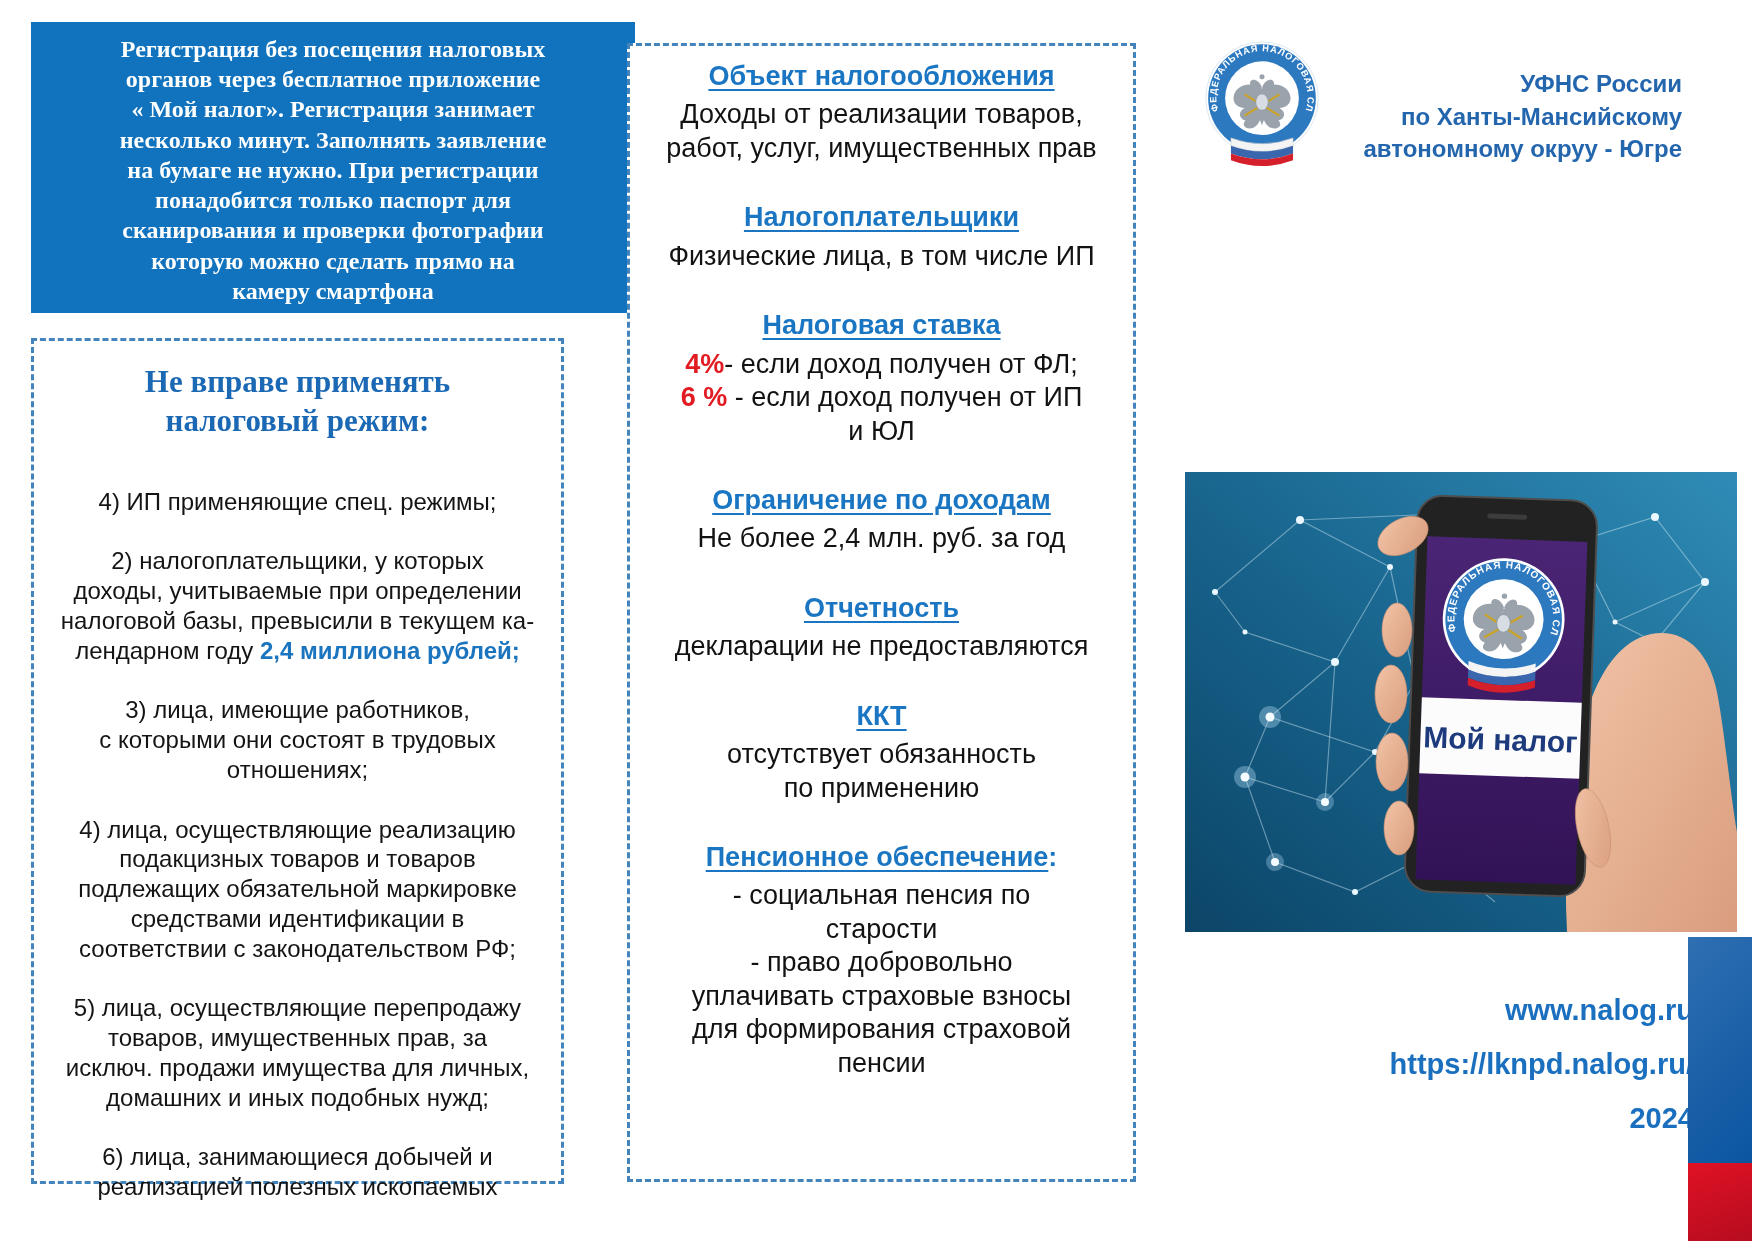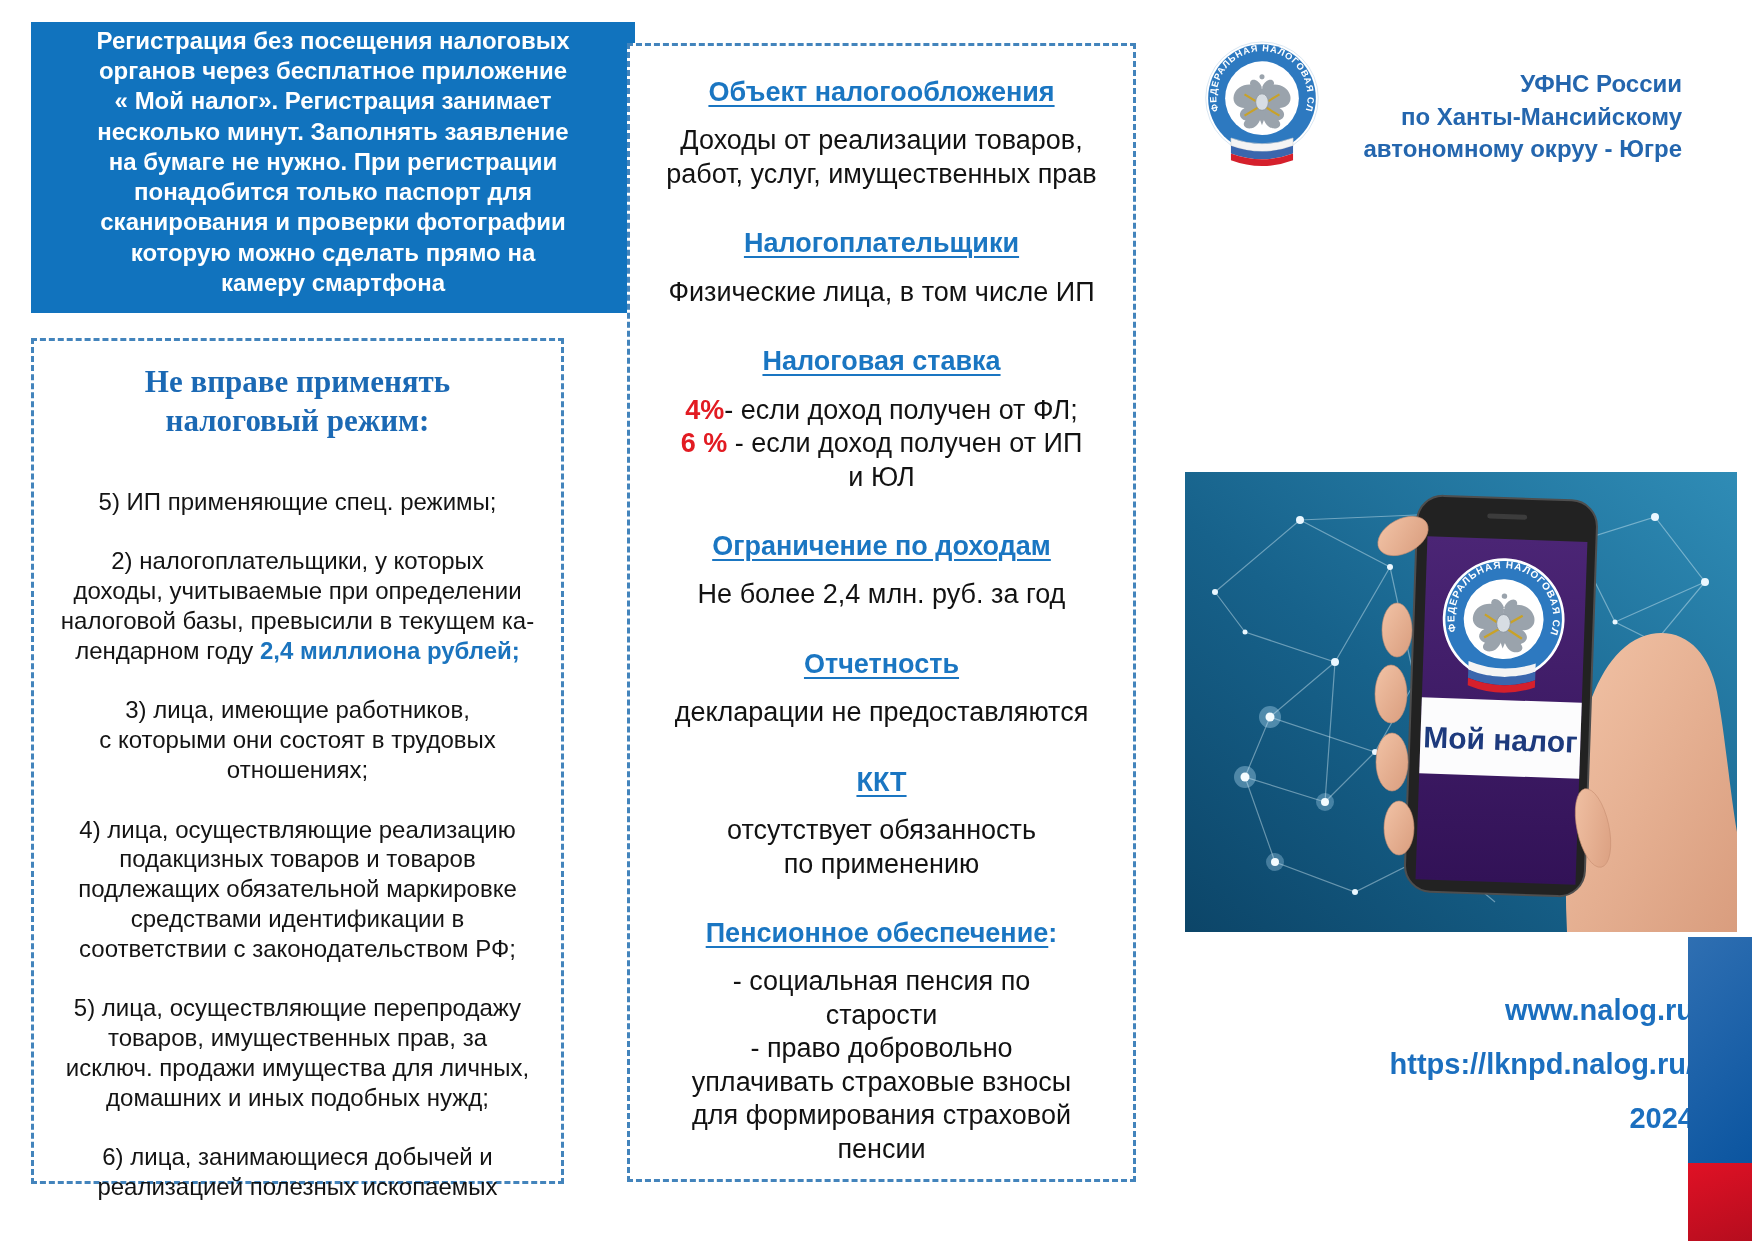--- a/index.html
+++ b/index.html
@@ -2,35 +2,35 @@
 <html><head>
 <meta charset="utf-8">
 <style>
   html,body{margin:0;padding:0;background:#fff;overflow:hidden;}
   .page{position:relative;width:1754px;height:1241px;background:#ffffff;
         font-family:"Liberation Sans","DejaVu Sans",sans-serif;color:#1a1a1a;}
   .pre{white-space:pre-line;}
 
   
   .blue-box{position:absolute;left:31px;top:22px;width:604px;height:291px;
-            box-sizing:border-box;background:#1173be;padding:4px 16px;overflow:hidden;}
+            box-sizing:border-box;background:#1173be;padding:12px 16px;overflow:hidden;font-family:Liberation Serif, serif;}
   .blue-box p{margin:0;color:#ffffff;font-weight:bold;font-size:24px;line-height:1.26;text-align:center;}
 
   .dashed-box{position:absolute;box-sizing:border-box;border:3px dashed #4384bc;background:#ffffff;}
   .left-dashed{left:31px;top:338px;width:533px;height:846px;padding:16px 12px;}
   .serif-heading{margin:6px 0 0;text-align:center;font-family:"Liberation Serif","DejaVu Serif",serif;
                  font-weight:bold;font-size:31px;line-height:1.25;color:#1b69b4;}
   .item{margin:30px 6px 0;text-align:center;font-size:24px;line-height:1.24;color:#141414;}
   .item:first-of-type{margin-top:46px;}
   .hl{color:#1b74be;font-weight:bold;}
 
   
   .middle-dashed{left:627px;top:43px;width:509px;height:1139px;padding:14px 8px;}
   .msection{margin-bottom:36px;text-align:center;}
-  .mhead-row{margin:16px;line-height:1.2;}
+  .mhead-row{margin:0;line-height:1.2;}
   .mhead{font-size:27px;font-weight:bold;color:#1a76c2;text-decoration:underline;
          text-decoration-thickness:2px;text-underline-offset:4px;}
   .mhead-suffix{font-size:27px;font-weight:bold;color:#1a76c2;}
   .mbody{margin:6px 0 0;font-size:27px;line-height:1.24;color:#121212;}
   .rate{color:#e21b22;font-weight:bold;}
 
   
   .agency-emblem{position:absolute;left:1203px;top:40px;width:118px;height:130px;}
   .ring-text{font-family:"Liberation Sans",sans-serif;font-weight:bold;font-size:9.5px;
              fill:#ffffff;letter-spacing:1px;}
@@ -60,21 +60,21 @@
 на бумаге не нужно. При регистрации
 понадобится только паспорт для
 сканирования и проверки фотографии
 которую можно сделать прямо на
 камеру смартфона</p>
   </section>
 
   <section class="dashed-box left-dashed">
     <h2 class="serif-heading pre">Не вправе применять
 налоговый режим:</h2>
-    <p class="item pre"><span>5) ИП применяющие спец. режимы;</span><span class="hl"></span></p>
+    <p class="item pre"><span>4) ИП применяющие спец. режимы;</span><span class="hl"></span></p>
     <p class="item pre"><span>2) налогоплательщики, у которых
 доходы, учитываемые при определении
 налоговой базы, превысили в текущем ка-
 лендарном году </span><span class="hl">2,4 миллиона рублей;</span></p>
     <p class="item pre"><span>3) лица, имеющие работников,
 с которыми они состоят в трудовых
 отношениях;</span><span class="hl"></span></p>
     <p class="item pre"><span>4) лица, осуществляющие реализацию
 подакцизных товаров и товаров
 подлежащих обязательной маркировке

